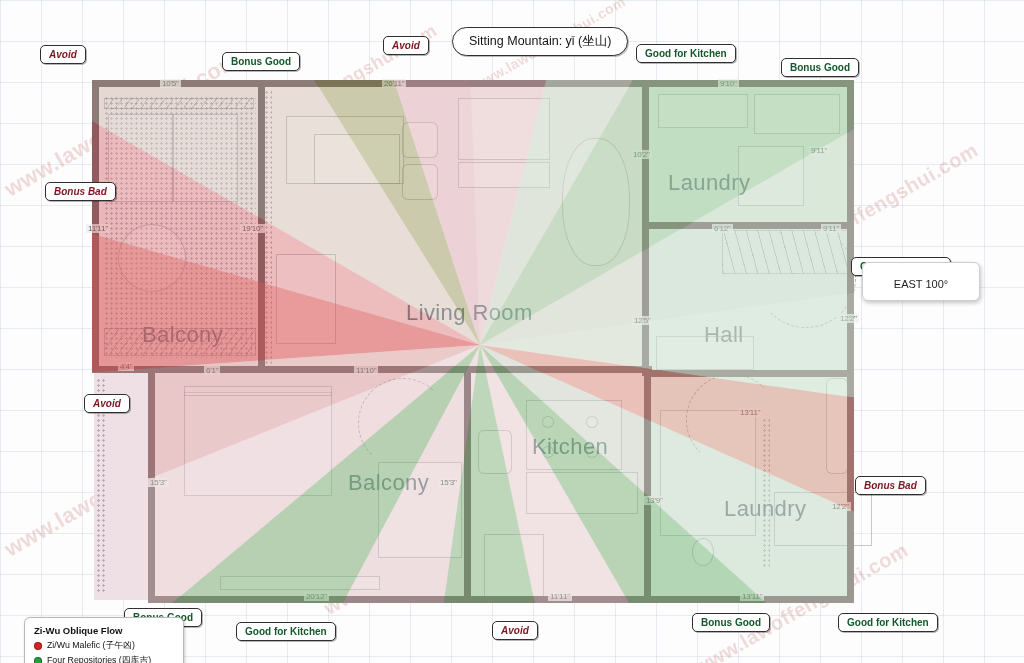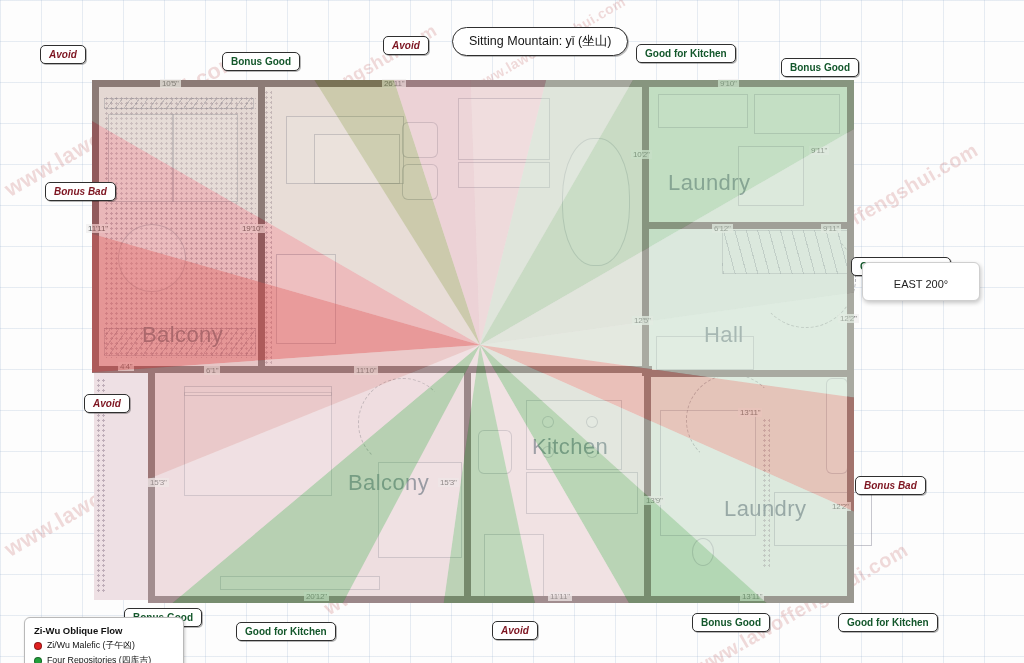--- a/index.html
+++ b/index.html
@@ -243,20 +243,21 @@
     <div class="wall" style="left:761px;top:2px;width:7px;height:523px;"></div>
     <div class="wall" style="left:172px;top:2px;width:7px;height:292px;"></div>
     <div class="wall" style="left:6px;top:288px;width:560px;height:7px;"></div>
     <div class="wall" style="left:378px;top:288px;width:7px;height:236px;"></div>
     <div class="wall" style="left:558px;top:288px;width:7px;height:236px;"></div>
     <div class="wall" style="left:556px;top:2px;width:7px;height:296px;"></div>
     <div class="wall" style="left:556px;top:144px;width:212px;height:7px;"></div>
     <div class="wall" style="left:558px;top:292px;width:210px;height:7px;"></div>
 
     <div class="room-label" style="left:56px;top:244px;">Balcony</div>
+    <div class="room-label" style="left:320px;top:222px;">Living Room</div>
     <div class="room-label" style="left:582px;top:92px;">Laundry</div>
     <div class="room-label" style="left:618px;top:244px;">Hall</div>
     <div class="room-label" style="left:262px;top:392px;">Balcony</div>
     <div class="room-label" style="left:446px;top:356px;">Kitchen</div>
     <div class="room-label" style="left:638px;top:418px;">Laundry</div>
 
     <div class="dim" style="left:74px;top:1px;">10'5"</div>
     <div class="dim" style="left:296px;top:1px;">26'11"</div>
     <div class="dim" style="left:632px;top:1px;">9'10"</div>
     <div class="dim" style="left:0px;top:146px;">11'11"</div>
@@ -323,21 +324,21 @@
       <div class="badge bad" style="left: 84px; top: 394px;">Avoid</div>
       <div class="badge bad" style="left: 855px; top: 476px;">Bonus Bad</div>
       <div class="badge good" style="left: 124px; top: 608px;">Bonus Good</div>
       <div class="badge good wide" style="left: 236px; top: 622px;">Good for Kitchen</div>
       <div class="badge bad" style="left: 492px; top: 621px;">Avoid</div>
       <div class="badge good" style="left: 692px; top: 613px;">Bonus Good</div>
       <div class="badge good wide" style="left: 838px; top: 613px;">Good for Kitchen</div>
     </div>
 
   <div id="entrance">
-    <div class="e-sub">EAST 200°</div>
+    <div class="e-sub">EAST 100°</div>
   </div>
 
   <div id="legend">
     <div class="lg-title">Zi-Wu Oblique Flow</div>
     <div id="legend-rows">
         <div class="lg-row">
           <span class="dot" style="background: rgb(224, 32, 32);"></span>
           <span>Zi/Wu Malefic (子午凶)</span>
         </div>
         <div class="lg-row">

